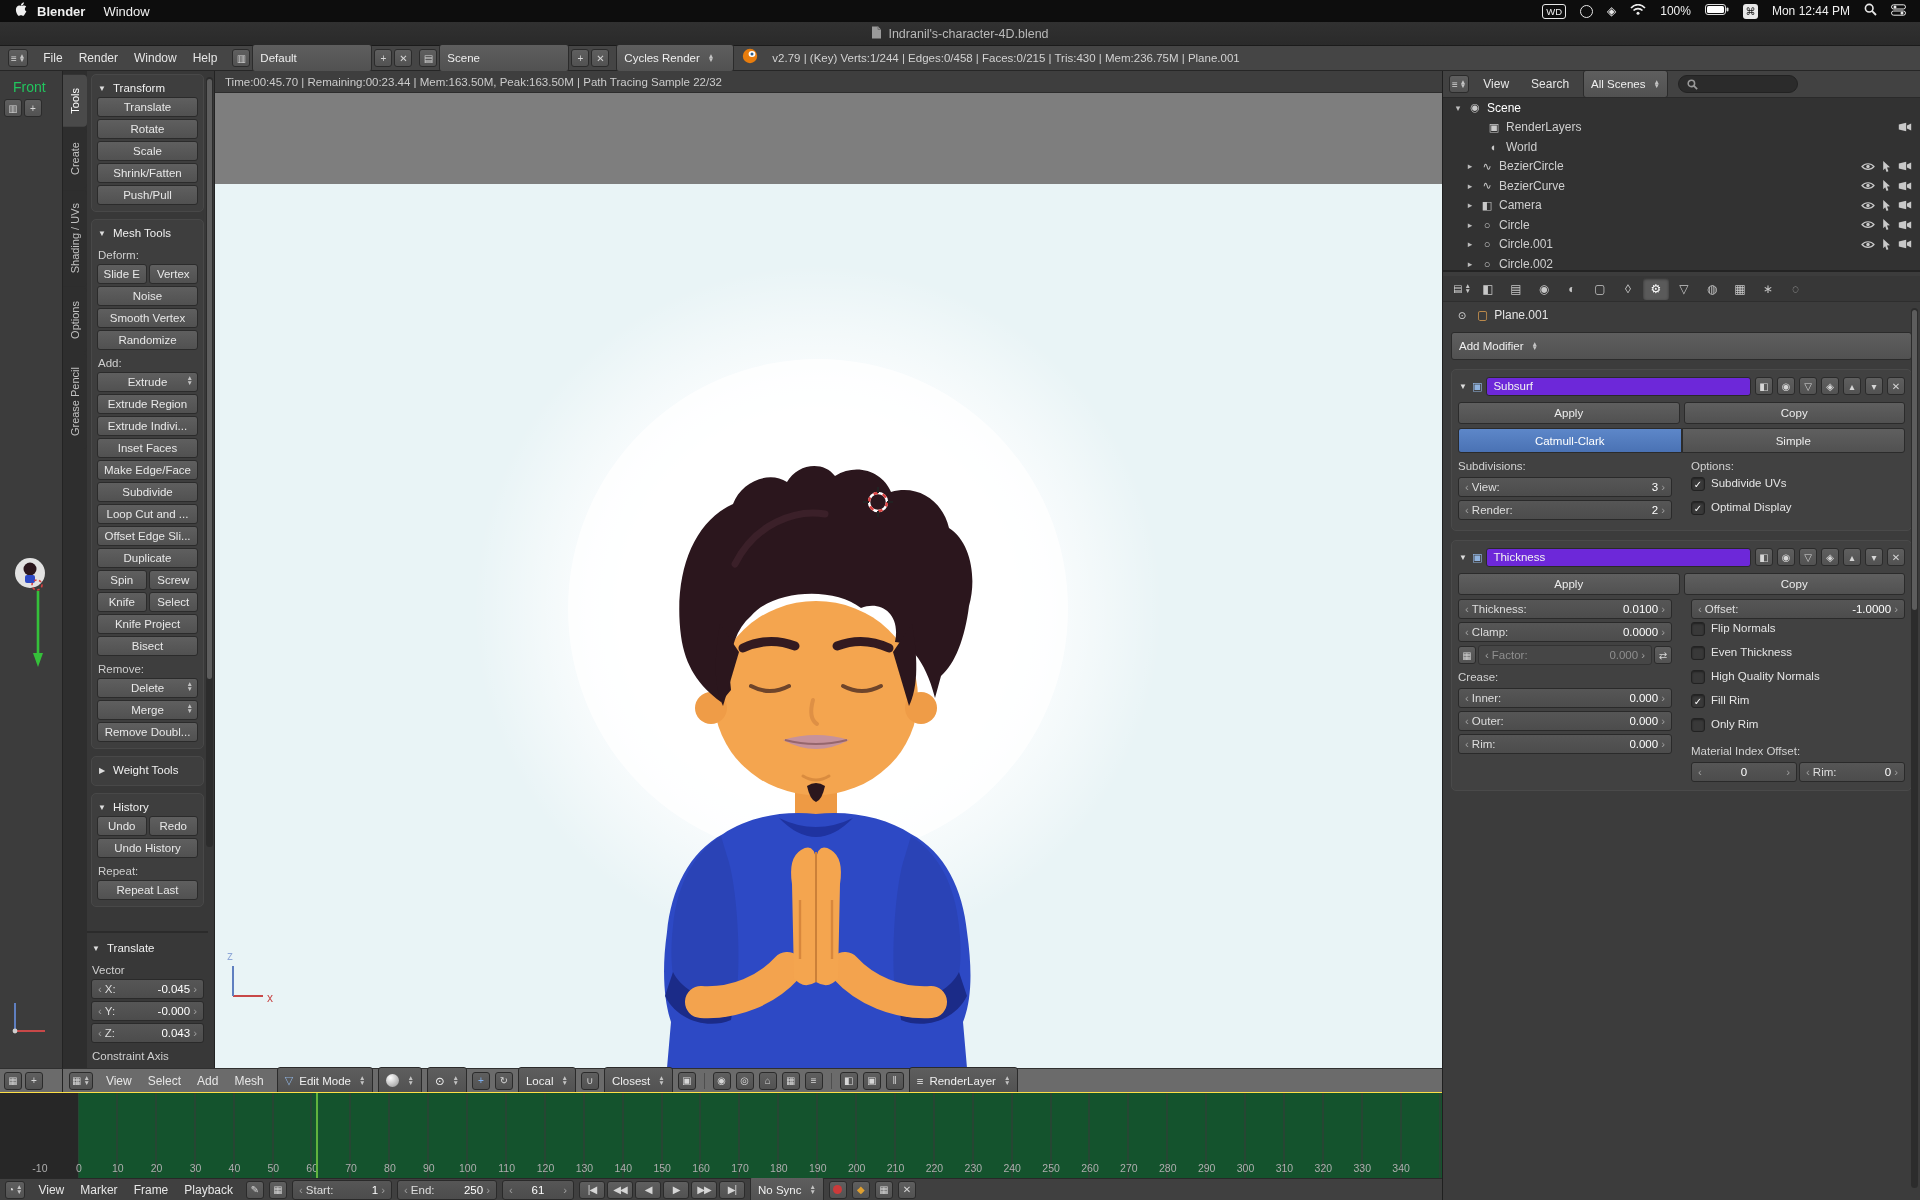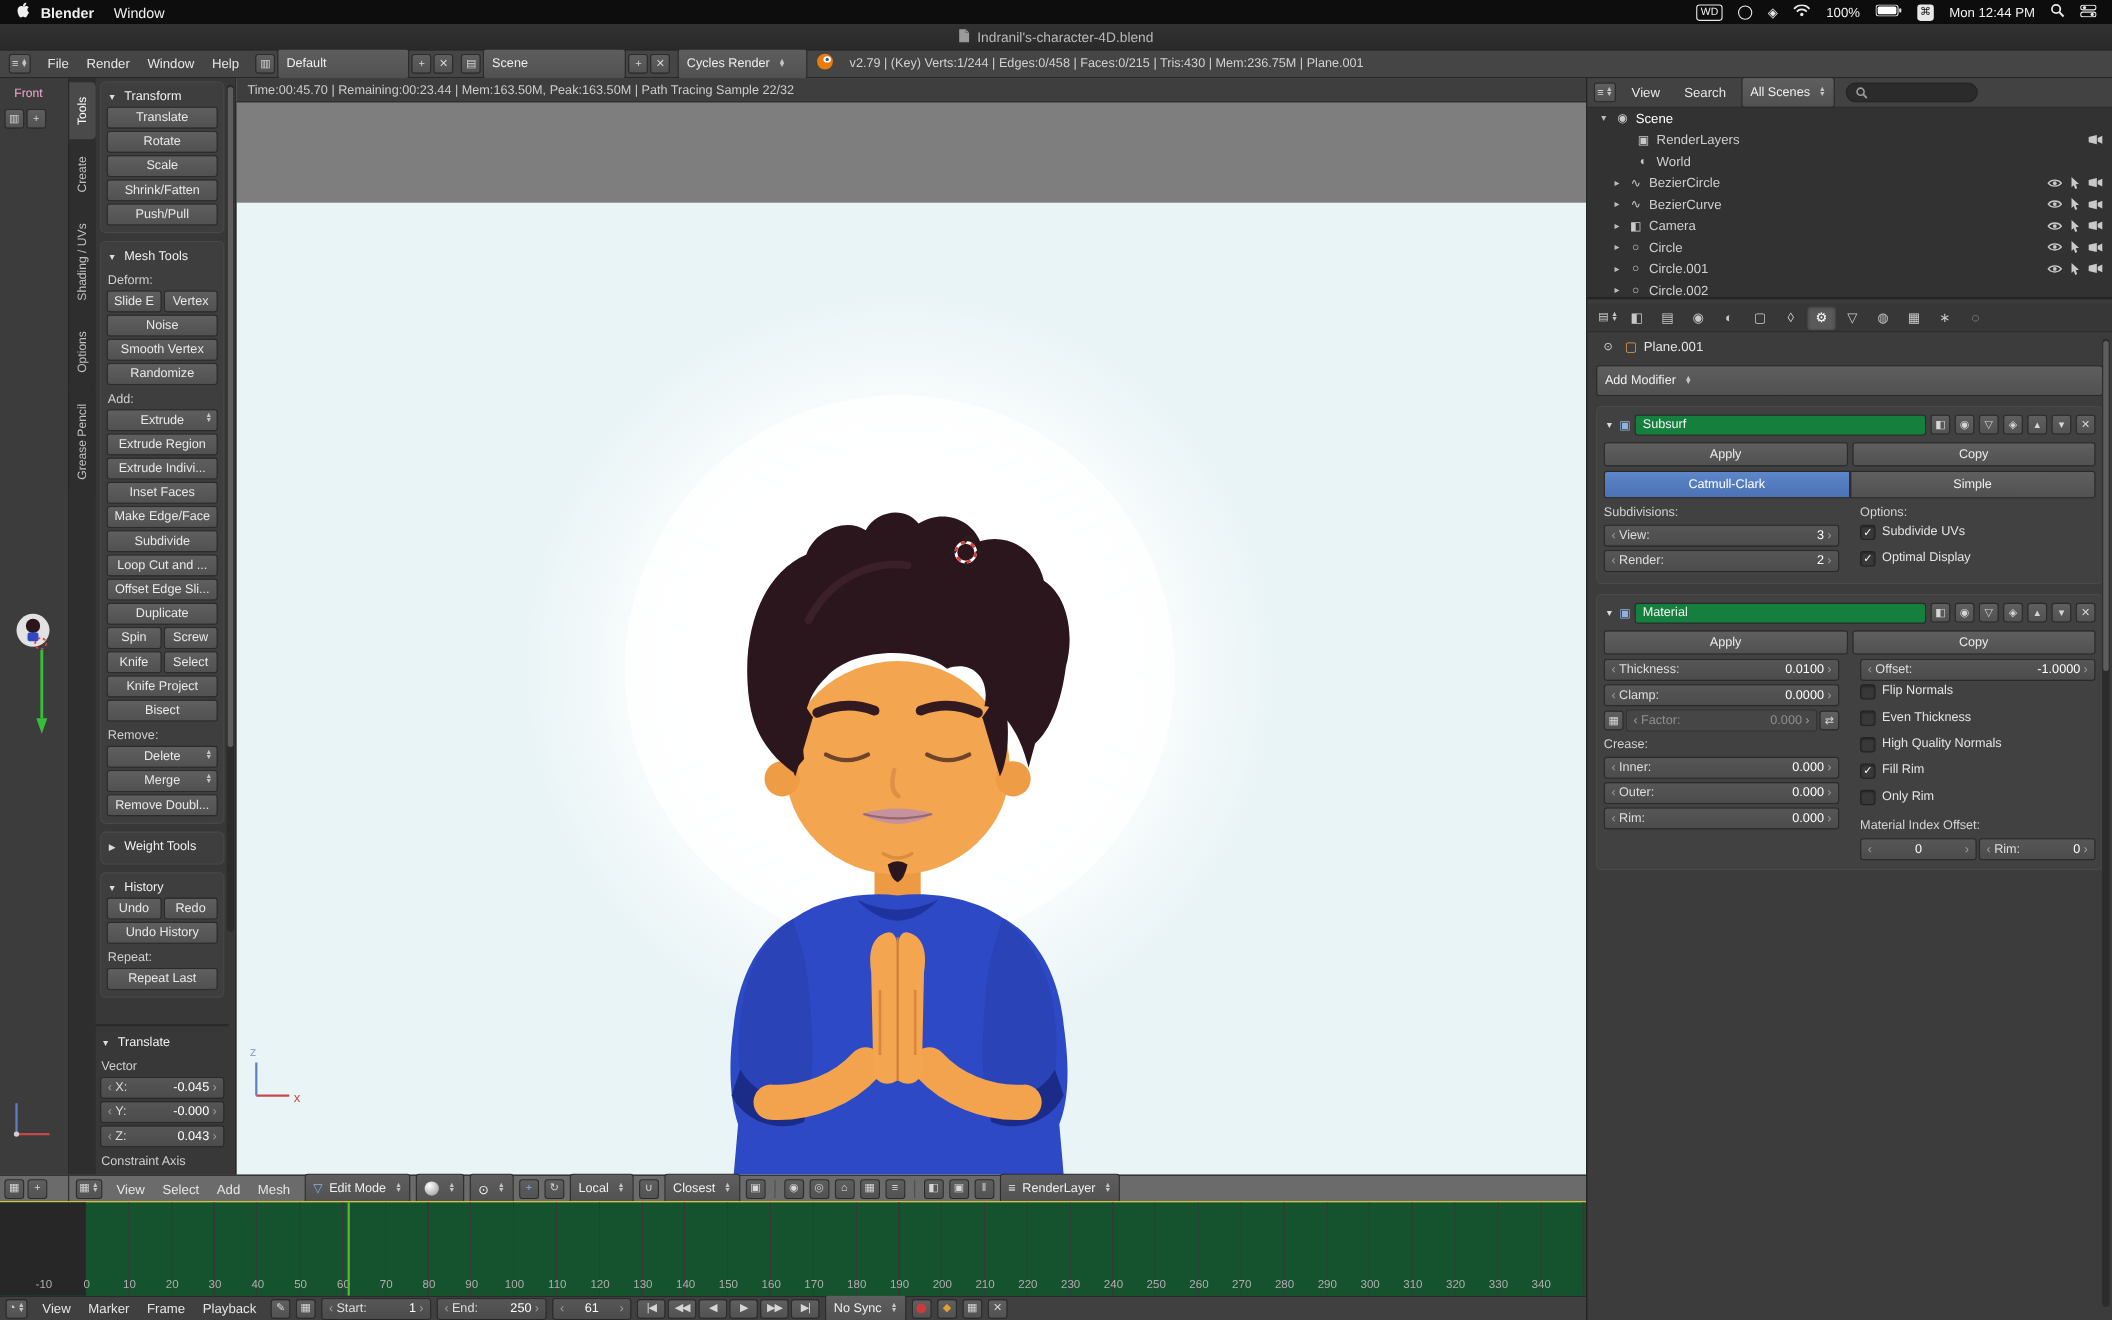--- a/index.html
+++ b/index.html
@@ -28,21 +28,21 @@
   .hmenu{font-size:12px;color:#e6e6e6;padding:0 8px;cursor:default}
   .gi{display:inline-flex;align-items:center;justify-content:center;min-width:18px;height:18px;background:linear-gradient(#5f5f5f,#525252);border:1px solid #2b2b2b;border-radius:3px;font-size:10px;color:#d6d6d6;padding:0 2px}
   .gi.flat{background:none;border:none}
   .dd{background:linear-gradient(#5e5e5e,#515151);border:1px solid #2b2b2b;border-radius:3px;height:28px;display:flex;align-items:center;font-size:11.5px;color:#efefef;padding:0 7px;gap:6px}
   .ud{display:inline-flex;flex-direction:column;line-height:4.5px;font-size:6.5px;color:#c4c4c4;margin-left:2px}
   .ud::before{content:"▲"}.ud::after{content:"▼"}
   .stats{font-size:11.5px;color:#d2d2d2;margin-left:6px;white-space:nowrap}
 
   
   #leftvp{position:absolute;left:0;top:71px;width:63px;height:997px;background:#3c3c3c;border-right:1px solid #232323;overflow:hidden}
-  #leftvp .front{position:absolute;left:13px;top:8px;font-size:11px;color:#f9a8d4}
+  #leftvp .front{position:absolute;left:13px;top:8px;font-size:14px;color:#22c55e}
   #leftvp-header{position:absolute;left:0;top:1068px;width:63px;height:24px;background:#6b6b6b;border-top:1px solid #303030;border-right:1px solid #232323;display:flex;align-items:center;gap:3px;padding:0 4px}
 
   
   #toolshelf{position:absolute;left:63px;top:71px;width:152px;height:997px;background:#383838;border-right:1px solid #232323;display:flex}
   #ts-tabs{width:24px;background:#2e2e2e;display:flex;flex-direction:column;padding-top:4px;gap:2px}
   .vtab{writing-mode:vertical-rl;transform:rotate(180deg);font-size:11px;color:#c2c2c2;padding:13px 0;display:flex;align-items:center;justify-content:center;width:24px;background:#2e2e2e;border-radius:4px 0 0 4px}
   .vtab.active{background:#4a4a4a;color:#fff}
   #ts-main{flex:1;padding:3px 10px 0 4px;position:relative;overflow:hidden}
   #ts-scrollbar{position:absolute;right:1px;top:6px;width:7px;height:770px;background:#2c2c2c;border-radius:4px}
   #ts-scrollbar .thumb{position:absolute;left:1px;top:2px;width:5px;height:600px;background:#5d5d5d;border-radius:3px}
@@ -100,21 +100,21 @@
   .olrow.scene .ol-name{color:#ffffff}
   .ol-restrict{margin-left:auto;display:flex;align-items:center;gap:7px}
   #props{position:relative;height:926px;padding:4px 8px;overflow:hidden}
   .ptabs{display:flex;align-items:center;gap:2px;height:26px;border-bottom:1px solid #2e2e2e;margin:0 -8px;padding:0 8px;background:#373737}
   .ptab{width:26px;height:22px;display:flex;align-items:center;justify-content:center;font-size:12px;color:#c8c8c8;border-radius:3px}
   .ptab.active{background:#5a5a5a;color:#fff;box-shadow:inset 0 1px 3px rgba(0,0,0,.5)}
   .pcrumb{display:flex;align-items:center;gap:6px;height:26px;font-size:12px;color:#e4e4e4;padding:2px 2px}
   .addmod{margin-top:4px}
   .pp{border:1px solid #4a4a4a;border-radius:5px;background:#414141;margin-top:9px;padding:4px 6px 8px}
   .pp-h{display:flex;align-items:center;gap:4px;height:24px}
-  .name-field{flex:1;background:#15803d;border:1px solid #2a2a2a;border-radius:3px;height:19px;display:flex;align-items:center;padding:0 6px;font-size:11.5px;color:#f2f2f2}
+  .name-field{flex:1;background:#6d28d9;border:1px solid #2a2a2a;border-radius:3px;height:19px;display:flex;align-items:center;padding:0 6px;font-size:11.5px;color:#f2f2f2}
   .modicon{color:#8fb2de;font-size:11px}
   .pbtn{flex:1;background:linear-gradient(#5f5f5f,#515151);border:1px solid #2b2b2b;border-radius:3px;height:22px;display:flex;align-items:center;justify-content:center;font-size:11.5px;color:#ececec}
   .pp-row{display:flex;gap:4px;margin-top:4px}
   .seg{gap:0}
   .seg .sl{flex:1;height:25px;display:flex;align-items:center;justify-content:center;font-size:11.5px;border:1px solid #2b2b2b}
   .seg .sl.first{border-radius:3px 0 0 3px}
   .seg .sl.last{border-radius:0 3px 3px 0;background:linear-gradient(#5f5f5f,#515151);color:#ececec}
   .seg .sl.active{background:linear-gradient(#5d87c9,#4a72b4);color:#fff}
   .pp-cols{display:flex;gap:19px;margin-top:4px}
   .pcol{flex:1;display:flex;flex-direction:column;gap:3px}
@@ -810,21 +810,21 @@
               </div>
           </div>
         </div>
       </div>
 
       <div class="pp">
         <div class="pp-h">
           <span class="tri">▼</span>
           <span class="modicon">▣</span>
           <div class="name-field">
-              <span>Material</span>
+              <span>Thickness</span>
             </div>
           <span class="gi">◧</span>
           <span class="gi">◉</span>
           <span class="gi">▽</span>
           <span class="gi">◈</span>
           <span class="gi">▴</span>
           <span class="gi">▾</span>
           <span class="gi">✕</span>
         </div>
         <div class="pp-row">

